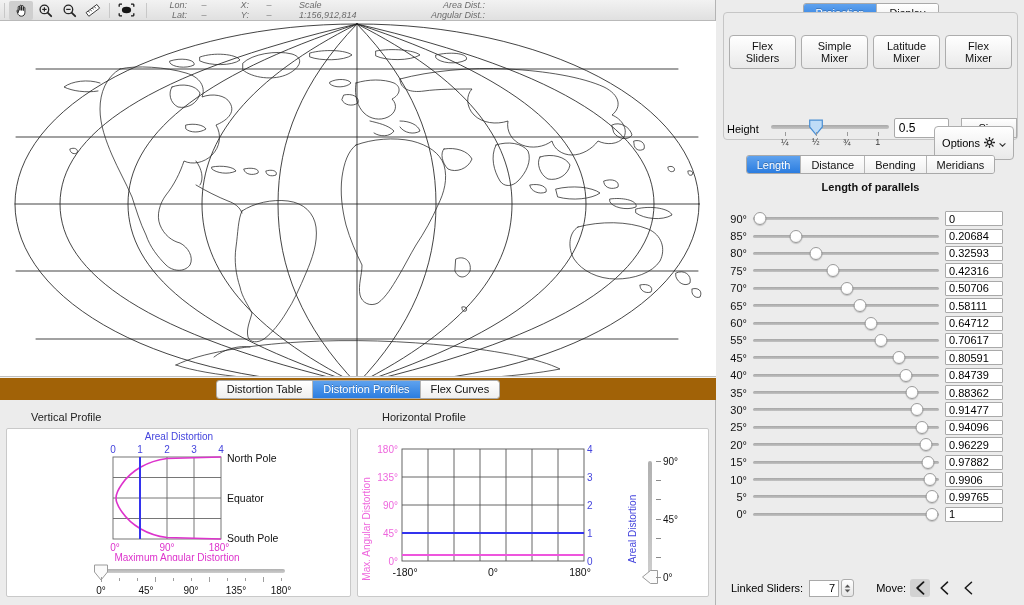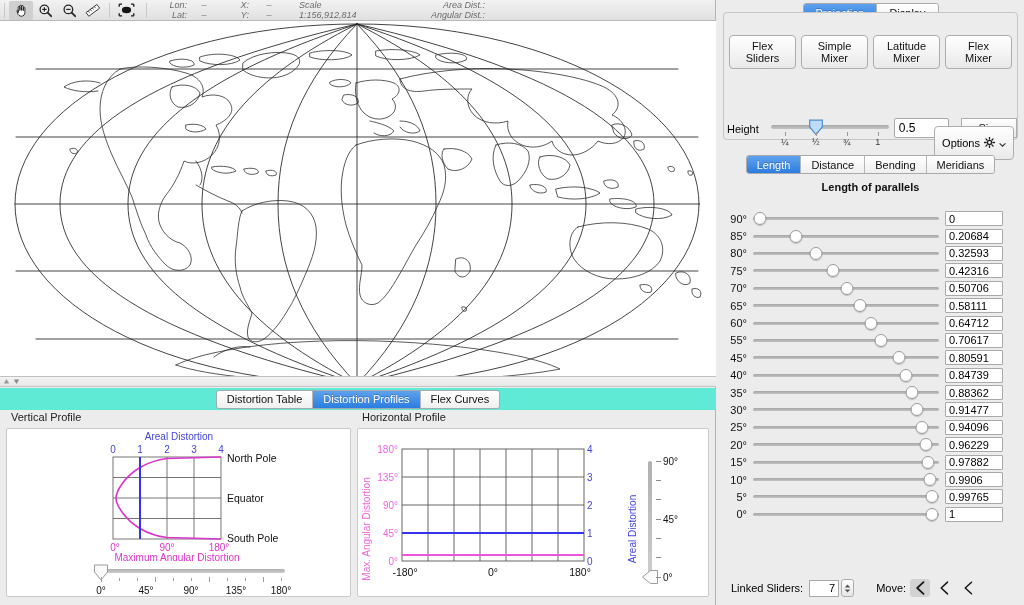--- a/index.html
+++ b/index.html
@@ -61,44 +61,44 @@
     width: 716px; height: 11px;
     background: linear-gradient(to bottom,#f4f4f4,#e6e6e6);
     border-top: 1px solid #c0c0c0;
     border-bottom: 1px solid #c6c6c6;
   }
   #splitter .arrows { position: absolute; left: 3px; top: 1px; display: flex; gap: 3px; }
   .sp-arrow { width: 7px; height: 7px; }
 
   
   #bottom-tabbar {
-    position: absolute; left: 0; top: 388px;
+    position: absolute; left: 0; top: 378px;
     width: 716px; height: 22px;
     display: flex; align-items: center; justify-content: center;
-    background: #5eead4;
+    background: #a16207;
   }
   .seg-group { display: flex; height: 19px; border: 1px solid #a9a9a9; border-radius: 3px; overflow: hidden; }
   .seg {
     display: flex; align-items: center; justify-content: center;
     padding: 0 10px;
     font-size: 11px;
     background: linear-gradient(to bottom,#ffffff,#efefef);
     border-right: 1px solid #b5b5b5;
     color: #111;
     cursor: default;
   }
   .seg:last-child { border-right: none; }
   .seg.sel {
     background: linear-gradient(to bottom,#5fa2ee,#2b7de0);
     color: #fff;
     text-shadow: 0 -1px 0 rgba(0,0,0,.25);
   }
 
   
-  .profile-panel { position: absolute; top: 411px; height: 186px; }
+  .profile-panel { position: absolute; top: 411px; height: 186px; padding-left: 20px; }
   #vertical-profile { left: 6px; width: 345px; }
   #horizontal-profile { left: 357px; width: 352px; }
   .panel-title { font-size: 11px; color: #222; margin: 0 0 3px 5px; }
   .panel-box {
     position: absolute; left: 0; top: 17px; right: 0; bottom: 0;
     background: #fff;
     border: 1px solid #c9c9c9;
     border-radius: 2px;
     overflow: hidden;
   }

